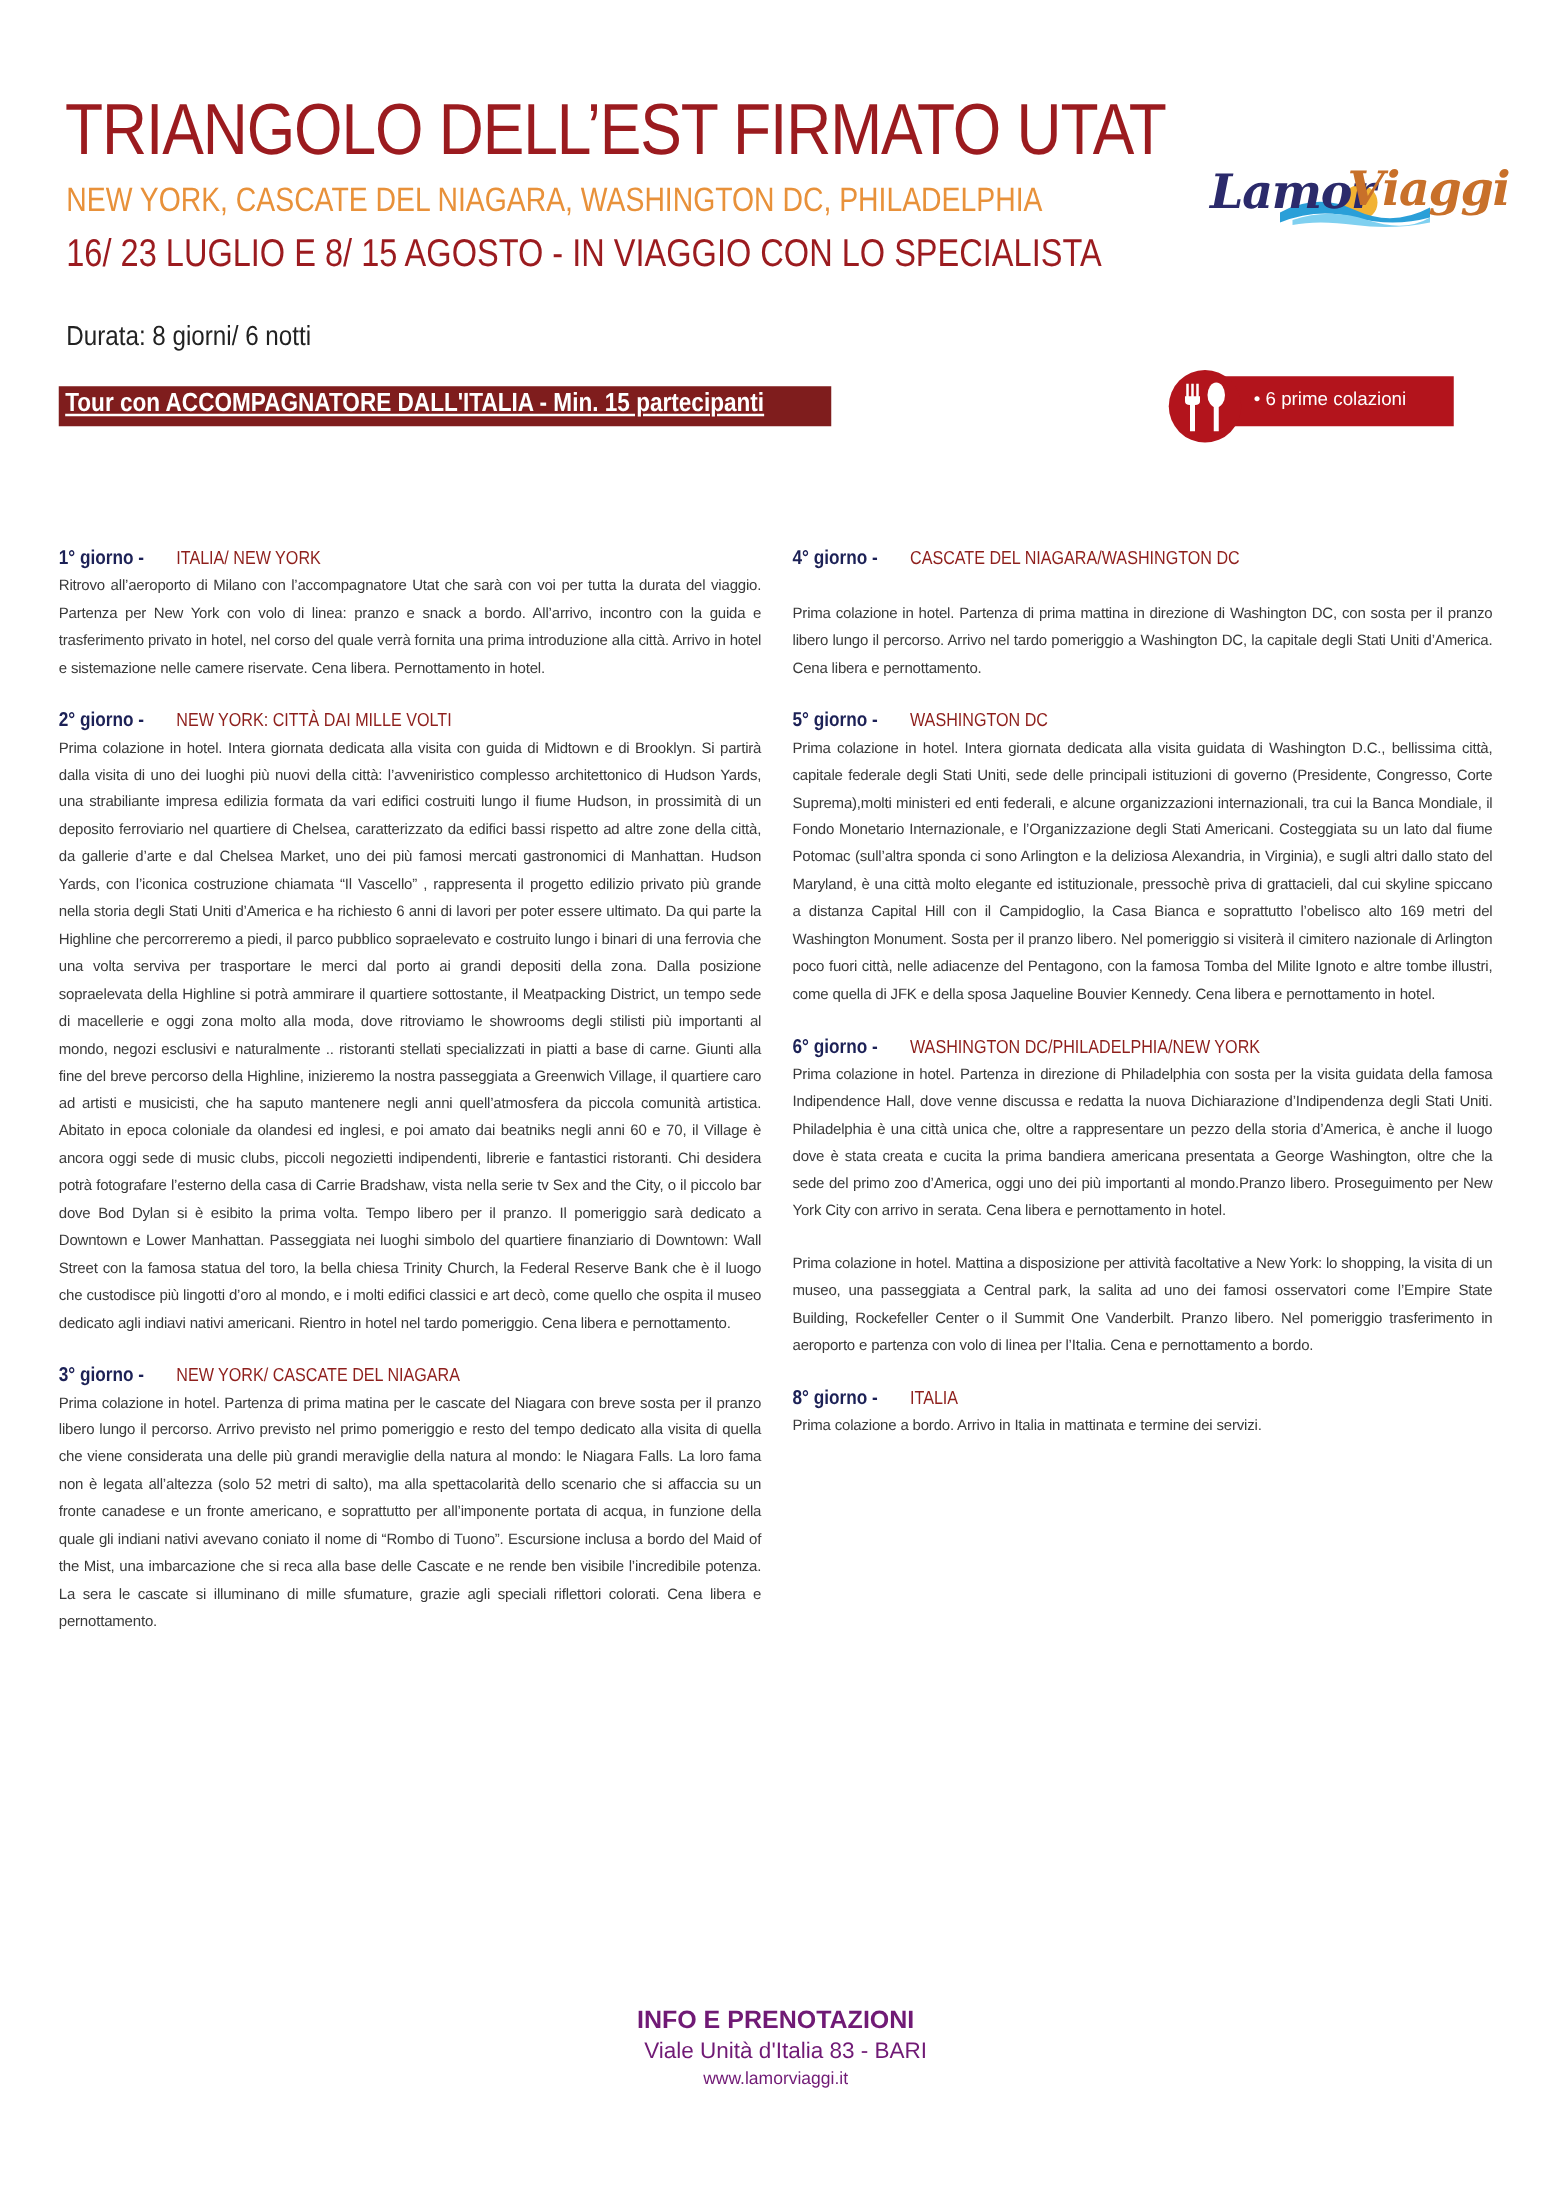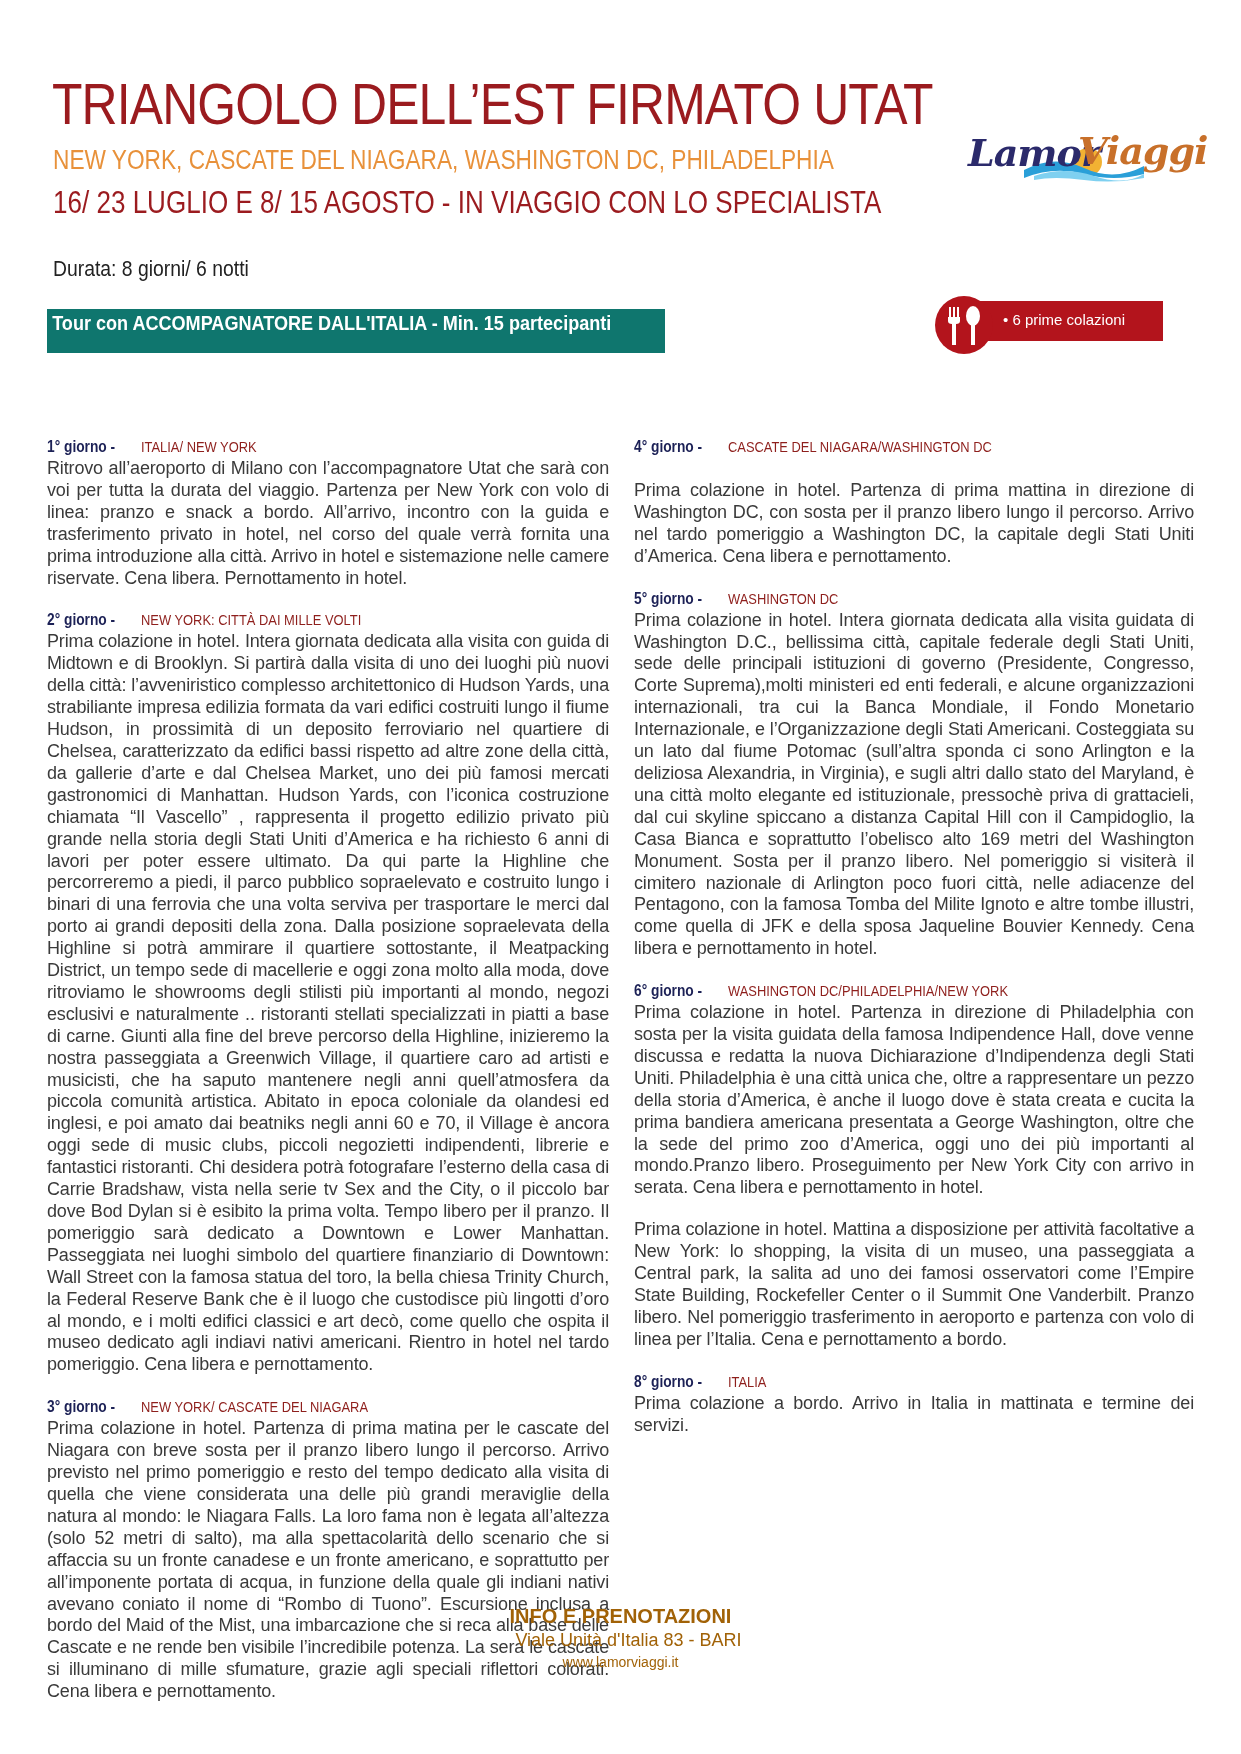--- a/index.html
+++ b/index.html
@@ -35,22 +35,22 @@
   .logo .viaggi {
     position: absolute; left: 116px; top: 4px; font-family: "DejaVu Serif", serif;
     font-size: 38px; font-style: italic; font-weight: bold; color: #c8702a; letter-spacing: -1px;
   }
 
   .durata {
     position: absolute; left: 53px; top: 256px; font-size: 22px; color: #222;
     transform: scaleX(0.88); transform-origin: left top; white-space: nowrap;
   }
   .tour-banner {
-    position: absolute; left: 47px; top: 309px; width: 618px; height: 44px;
-    background: #0f766e; color: #ffffff;
+    position: absolute; left: 47px; top: 309px; width: 618px; height: 32px;
+    background: #7f1d1d; color: #ffffff; text-decoration: underline;
   }
   .tour-banner span {
     display: block; padding: 2px 0 0 6px; font-size: 21px; font-weight: bold;
     transform: scaleX(0.86); transform-origin: left top; white-space: nowrap;
   }
 
   .meal-badge { position: absolute; left: 935px; top: 297px; width: 228px; height: 56px; }
   .meal-badge .bar {
     position: absolute; left: 28px; top: 4px; width: 200px; height: 40px; background: #b3141c;
   }
@@ -71,26 +71,26 @@
   .day-num {
     color: #1c2156; font-weight: bold; font-size: 16px;
     display: inline-block; transform: scaleX(0.86); transform-origin: left center;
   }
   .day-place {
     color: #8e1f1c; font-size: 15px; display: inline-block;
     transform: scaleX(0.86); transform-origin: left center;
   }
   .day-head .num-wrap { display: inline-block; width: 94px; }
   .day-body {
-    font-size: 18px; line-height: 21.9px; color: #3a3a3a; text-align: justify;
+    font-size: 12px; line-height: 21.9px; color: #3a3a3a; text-align: justify;
     letter-spacing: -0.15px;
   }
   .gap { height: 22px; }
 
-  .footer { position: absolute; left: 0; width: 1241px; top: 1604px; text-align: center; color: #a16207; }
+  .footer { position: absolute; left: 0; width: 1241px; top: 1604px; text-align: center; color: #701a75; }
   .footer .f1 { font-size: 20px; font-weight: bold; line-height: 24px; }
   .footer .f2 { font-size: 18px; line-height: 24px; padding-left: 16px; }
   .footer .f3 { font-size: 14px; line-height: 20px; }
 </style>
 </head>
 <body>
 
 <div class="title">TRIANGOLO DELL’EST FIRMATO UTAT</div>
 <div class="subtitle">NEW YORK, CASCATE DEL NIAGARA, WASHINGTON DC, PHILADELPHIA</div>
 <div class="dates">16/ 23 LUGLIO E 8/ 15 AGOSTO - IN VIAGGIO CON LO SPECIALISTA</div>

